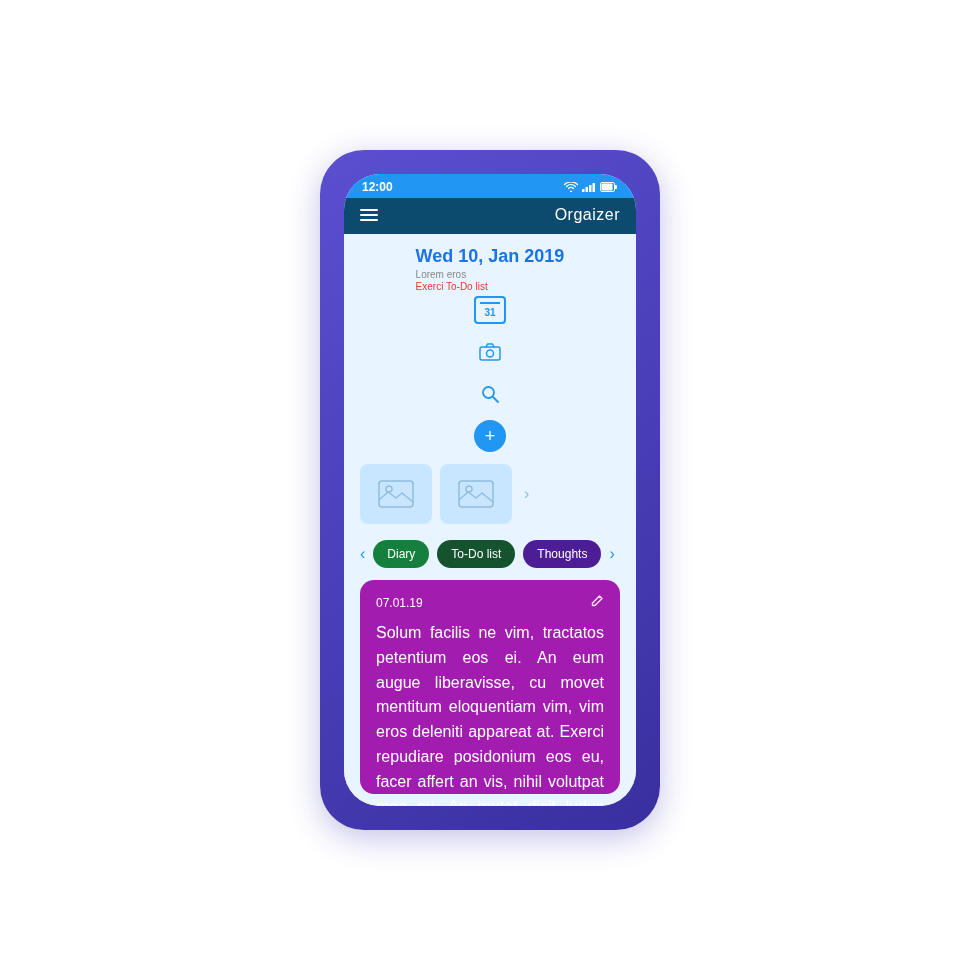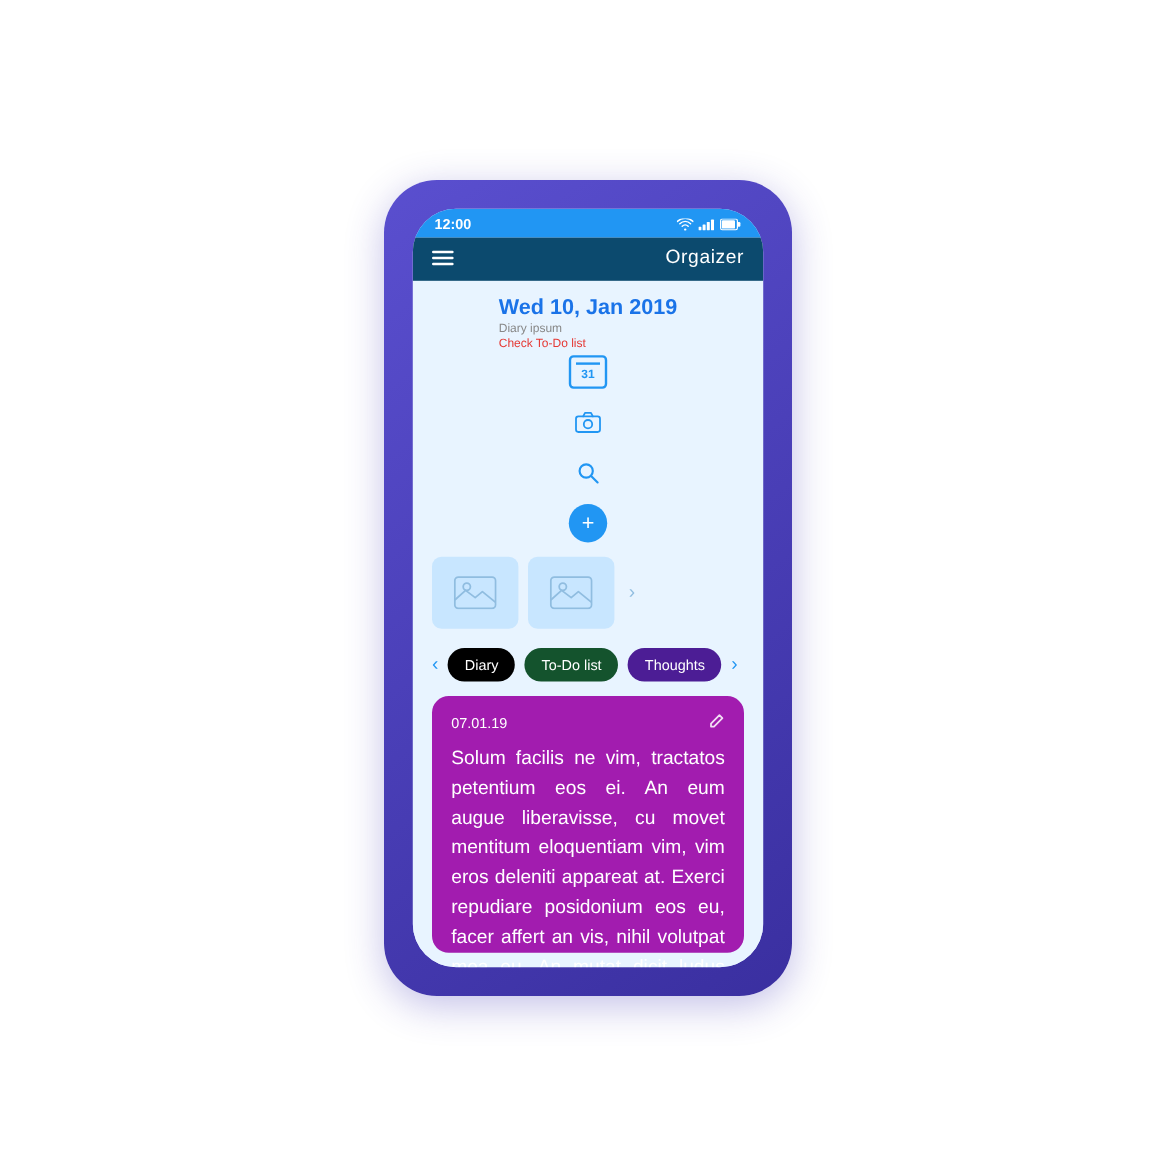--- a/index.html
+++ b/index.html
@@ -239,21 +239,21 @@
       padding: 7px 14px;
       border-radius: 20px;
       font-size: 12px;
       font-weight: 500;
       cursor: pointer;
       border: none;
       color: white;
     }
 
     .tab-diary {
-      background: #000000;
+      background: #15803d;
     }
 
     .tab-todo {
       background: #14532d;
     }
 
     .tab-thoughts {
       background: #4c1d95;
     }
 
@@ -351,22 +351,22 @@
         <span></span>
       </div>
       <span class="app-title">Orgaizer</span>
     </div>
 
     <div class="main-content">
 
       <div class="date-section">
         <div class="date-info">
           <div class="date-main">Wed 10, Jan 2019</div>
-          <div class="date-sub">Diary ipsum</div>
-          <div class="date-todo">Check To-Do list</div>
+          <div class="date-sub">Lorem eros</div>
+          <div class="date-todo">Exerci To-Do list</div>
         </div>
 
         <div class="right-icons">
 
           <div class="icon-btn">
             <div class="cal-icon">
               <span class="cal-num">31</span>
             </div>
           </div>
 

